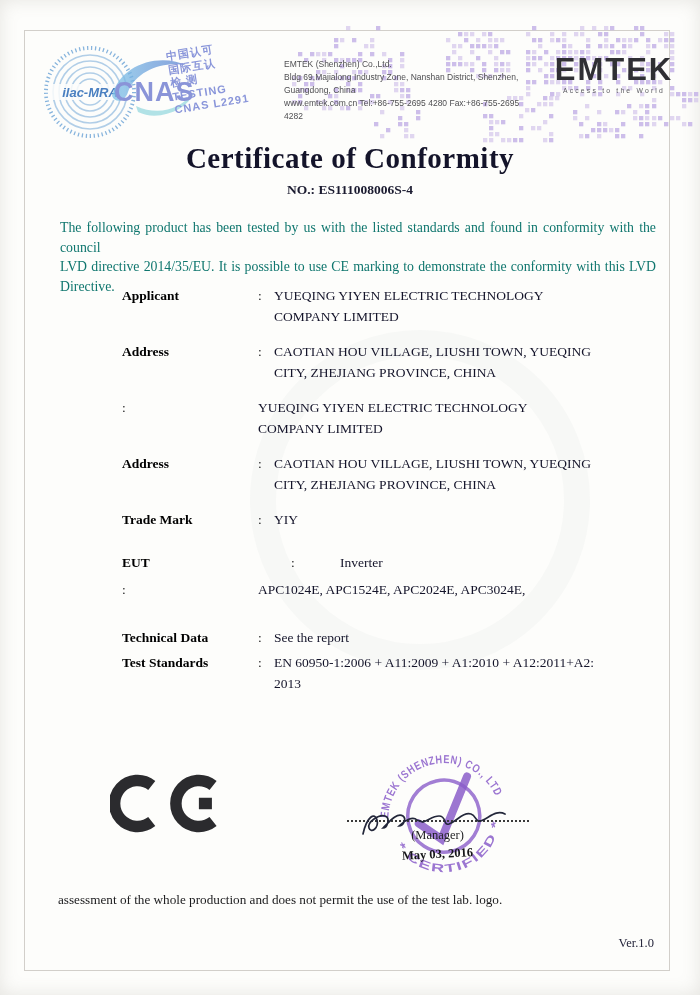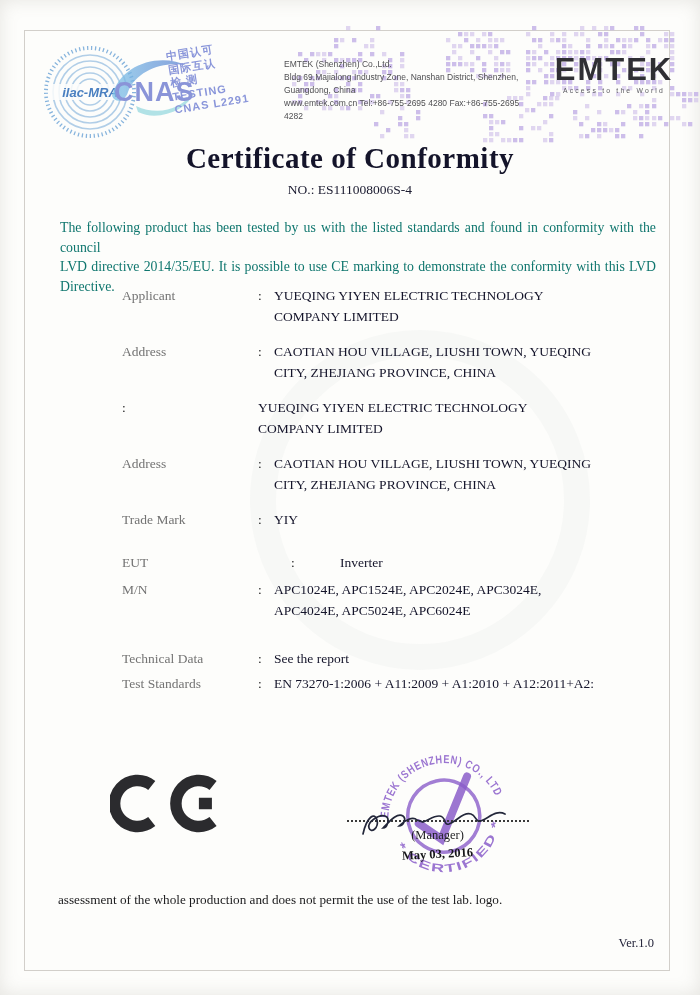--- a/index.html
+++ b/index.html
@@ -40,31 +40,31 @@
     color:#5a5a60; margin-top:1px;
   }
 
   
   .title {
     position:absolute; top:142px; left:0; width:100%; text-align:center;
     font-size:29px; font-weight:bold; letter-spacing:.5px; color:#14142a;
   }
   .cert-no {
     position:absolute; top:182px; left:0; width:100%; text-align:center;
-    font-size:13.5px; font-weight:normal; color:#1b1b30;
+    font-size:13.5px; font-weight:bold; color:#1b1b30;
   }
 
   
   .intro { position:absolute; top:218px; left:60px; width:596px; font-size:13.8px; line-height:19.5px; color:#0f766e; }
   .intro .line.just, .footer .line.just { text-align:justify; text-align-last:justify; }
 
   
   #fields-container { position:absolute; top:285px; left:122px; width:505px; }
   .field-row { display:grid; grid-template-columns:136px 16px 1fr; font-size:13.5px; line-height:21px; }
-  .field-label { color:#737373; }
+  .field-label { color:#000000;font-weight:bold; }
   .field-colon { color:#1a1a1c; }
   .field-value div { white-space:nowrap; color:#14142a; }
 
   
   .ce-mark { position:absolute; left:110px; top:768px; z-index:1; }
 
   
   .stamp-area { position:absolute; left:345px; top:748px; width:200px; height:150px; }
   .stamp-svg { position:absolute; left:0; top:-6px; transform:rotate(-12deg); opacity:.92; }
   .signature-svg { position:absolute; left:14px; top:56px; z-index:2; }
@@ -566,39 +566,38 @@
         </div>
       </div>
       <div class="field-row" style="margin-bottom: 6px; gap: 33px;">
         <div class="field-label">EUT</div>
         <div class="field-colon">:</div>
         <div class="field-value">
           <div>Inverter</div>
         </div>
       </div>
       <div class="field-row" style="margin-bottom: 27px;">
-        <div class="field-label">M/N</div>
         <div class="field-colon">:</div>
         <div class="field-value">
           <div>APC1024E, APC1524E, APC2024E, APC3024E,</div>
-          <div>APC4024E, APC5024E, APC6024E</div>
         </div>
       </div>
       <div class="field-row" style="margin-bottom: 4px;">
         <div class="field-label">Technical Data</div>
         <div class="field-colon">:</div>
         <div class="field-value">
           <div>See the report</div>
         </div>
       </div>
       <div class="field-row" style="margin-bottom: 12px;">
         <div class="field-label">Test Standards</div>
         <div class="field-colon">:</div>
         <div class="field-value">
-          <div>EN 73270-1:2006 + A11:2009 + A1:2010  + A12:2011+A2:</div>
+          <div>EN 60950-1:2006 + A11:2009 + A1:2010  + A12:2011+A2:</div>
+          <div>2013</div>
         </div>
       </div>
     </div>
 
   <svg class="ce-mark" width="118" height="71" viewBox="0 0 154 92" aria-label="CE">
     <g stroke="#2b2b2e" stroke-width="15" fill="none">
       <path d="M54.5,22.4 A30,30 0 1 0 54.5,69.6"></path>
       <path d="M134.5,22.4 A30,30 0 1 0 134.5,69.6"></path>
       <path d="M116,46 L133,46"></path>
     </g>

